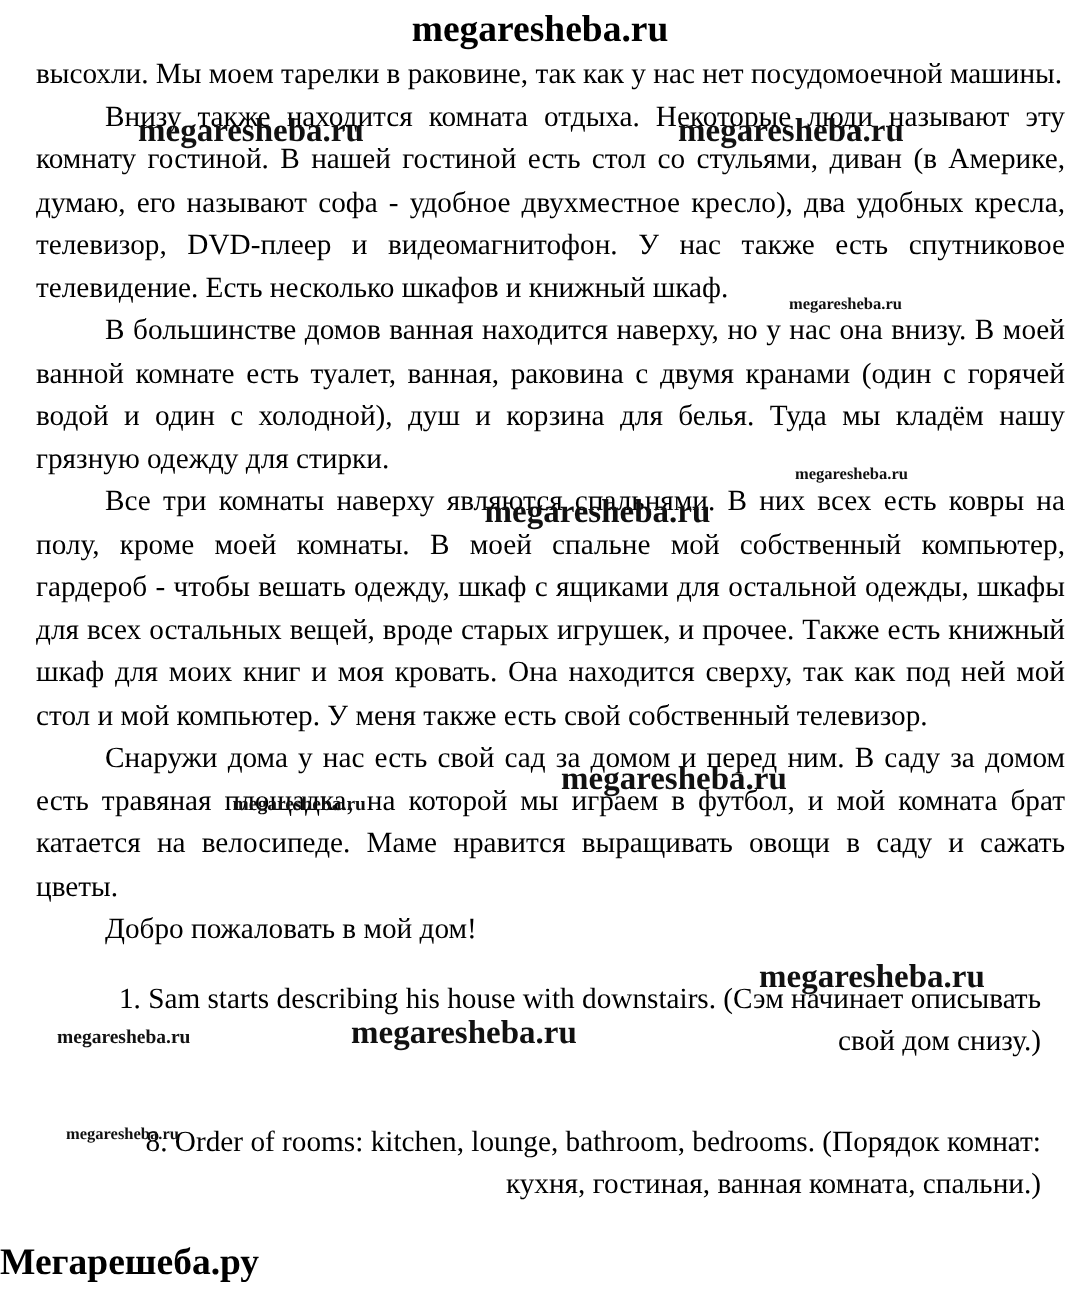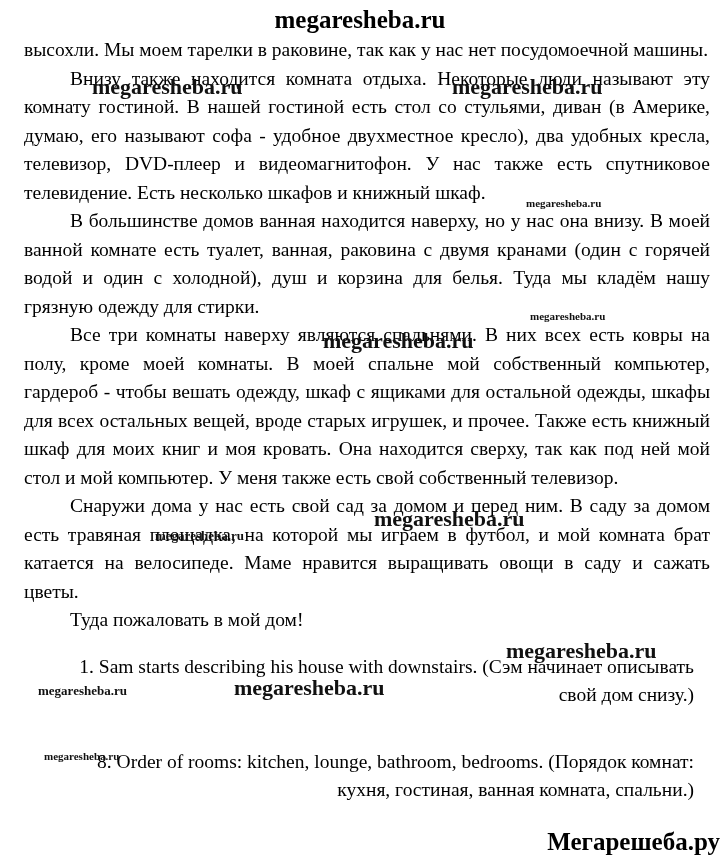--- a/index.html
+++ b/index.html
@@ -49,21 +49,21 @@
     margin: 16px;
     text-indent: 0;
     text-align: right;
   }
   .gap-small { height: 2px; }
   .footer-title {
     position: absolute;
     left: 0;
     right: 0;
     bottom: 8px;
-    text-align: right;
+    text-align: left;
     font-family: "Liberation Serif", serif;
     font-weight: bold;
     font-size: 25px;
   }
   
   .wm {
     position: absolute;
     font-family: "Liberation Serif", serif;
     font-weight: bold;
     color: #111111;
@@ -78,21 +78,21 @@
 <div class="page">
 
   <div class="site-title">megaresheba.ru</div>
 
   <div class="body-text">
     <p class="para noindent">высохли. Мы моем тарелки в раковине, так как у нас нет посудомоечной машины.</p>
     <p class="para">Внизу также находится комната отдыха. Некоторые люди называют эту комнату гостиной. В нашей гостиной есть стол со стульями, диван (в Америке, думаю, его называют софа - удобное двухместное кресло), два удобных кресла, телевизор, DVD-плеер и видеомагнитофон. У нас также есть спутниковое телевидение. Есть несколько шкафов и книжный шкаф.</p>
     <p class="para">В большинстве домов ванная находится наверху, но у нас она внизу. В моей ванной комнате есть туалет, ванная, раковина с двумя кранами (один с горячей водой и один с холодной), душ и корзина для белья. Туда мы кладём нашу грязную одежду для стирки.</p>
     <p class="para">Все три комнаты наверху являются спальнями. В них всех есть ковры на полу, кроме моей комнаты. В моей спальне мой собственный компьютер, гардероб - чтобы вешать одежду, шкаф с ящиками для остальной одежды, шкафы для всех остальных вещей, вроде старых игрушек, и прочее. Также есть книжный шкаф для моих книг и моя кровать. Она находится сверху, так как под ней мой стол и мой компьютер. У меня также есть свой собственный телевизор.</p>
     <p class="para">Снаружи дома у нас есть свой сад за домом и перед ним. В саду за домом есть травяная площадка, на которой мы играем в футбол, и мой комната брат катается на велосипеде. Маме нравится выращивать овощи в саду и сажать цветы.</p>
-    <p class="para">Туда пожаловать в мой дом!</p>
+    <p class="para">Добро пожаловать в мой дом!</p>
     <div class="gap-small"></div>
     <p class="qa">1. Sam starts describing his house with downstairs. (Сэм начинает описывать свой дом снизу.)</p>
     <div class="gap-small" style="height:6px"></div>
     <p class="qa">8. Order of rooms: kitchen, lounge, bathroom, bedrooms. (Порядок комнат: кухня, гостиная, ванная комната, спальни.)</p>
   </div>
 
   <div class="footer-title">Мегарешеба.ру</div>
 
   <div id="watermark-layer">
       <div class="wm" style="left: 92px; top: 74px; font-size: 22px;">megaresheba.ru</div>

